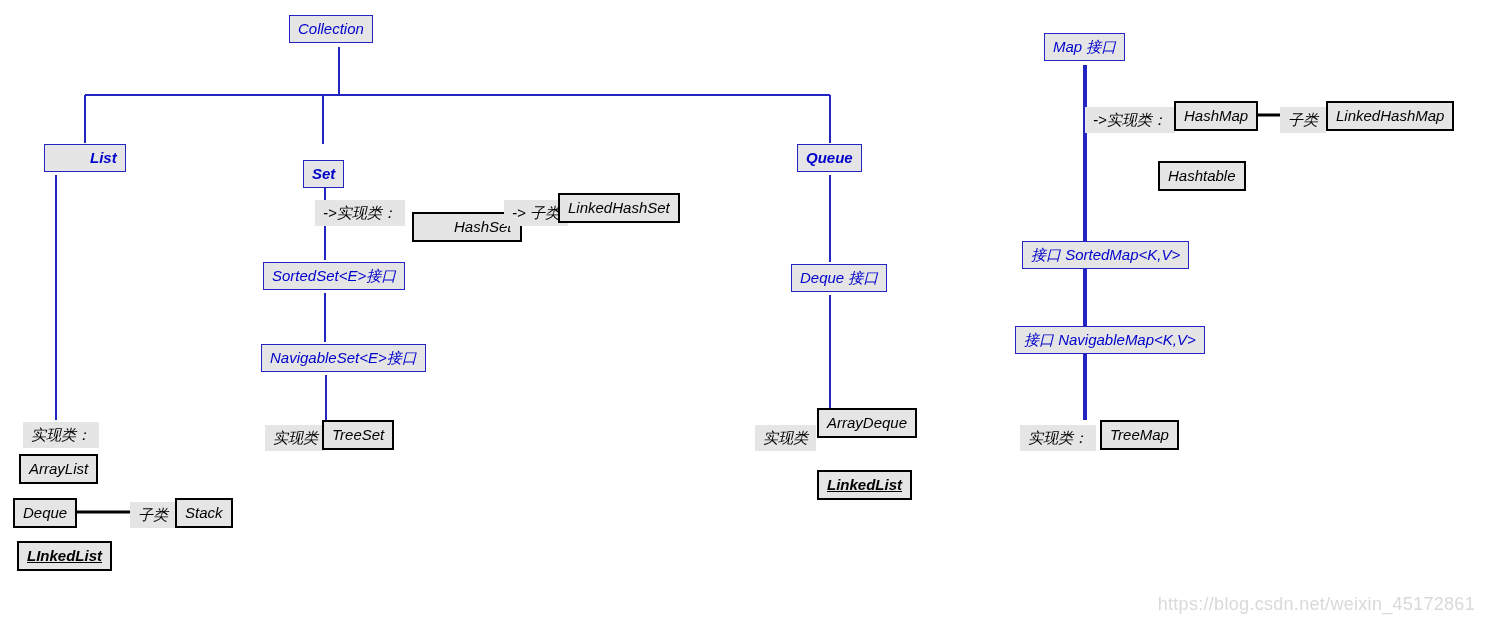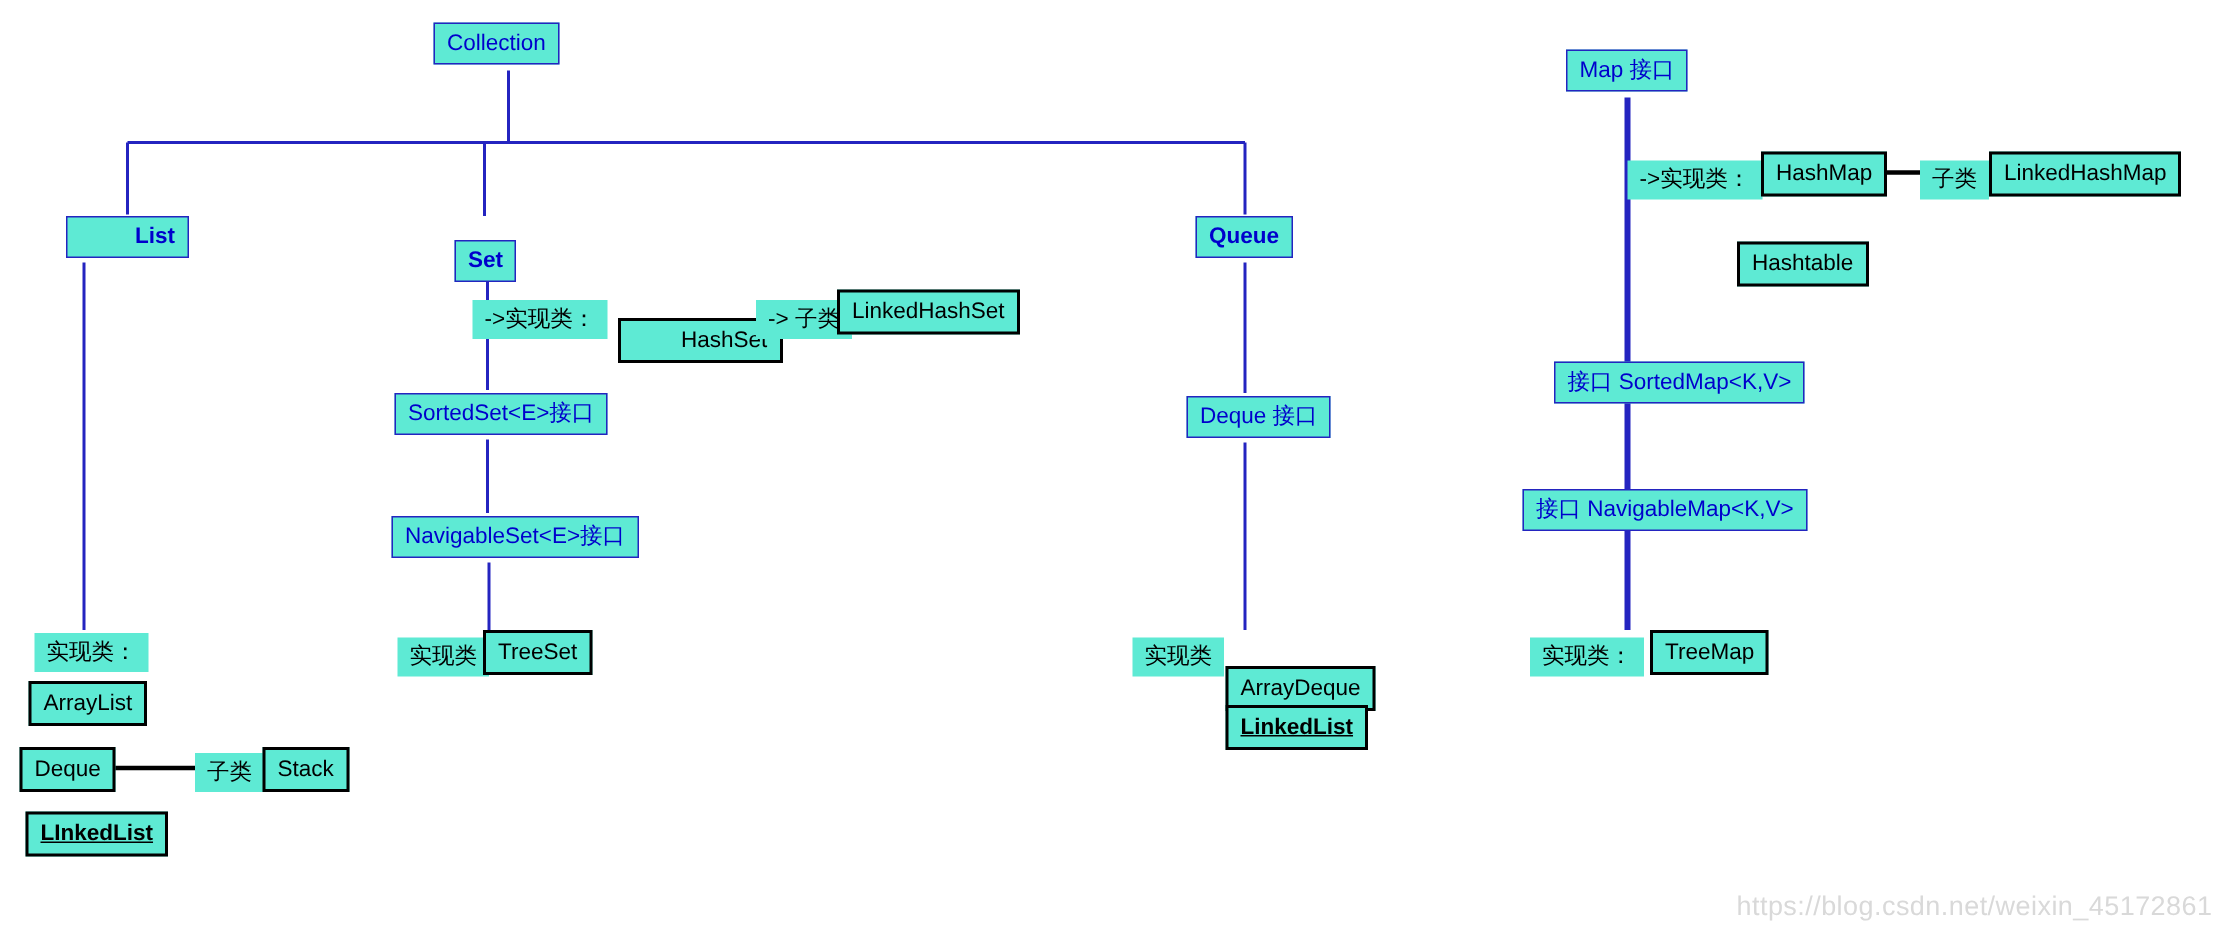--- a/index.html
+++ b/index.html
@@ -8,24 +8,25 @@
     width: 1485px;
     height: 621px;
     background: #fff;
     font-family: Arial, "Microsoft YaHei", sans-serif;
     font-size: 15px;
     position: relative;
     overflow: hidden;
   }
   .box {
     position: absolute;
-    background: #5eead4;
+    background: #e5e5e5;
     white-space: nowrap;
     padding: 4px 8px;
     line-height: 1.2;
+    font-style: italic;
   }
   .blue-border { border: 1.5px solid #2424c0; color: #0000cc; }
   .black-border{ border: 2px solid #000; color: #000; }
   .plain       { border: none; color: #000; }
   .bold        { font-weight: bold; }
   .und         { text-decoration: underline; }
   svg.lines { position:absolute; left:0; top:0; width:1485px; height:621px; pointer-events:none; }
   .watermark {
     position:absolute; right:10px; bottom:6px;
     color:#d9d9d9; font-size:18px; letter-spacing:0.3px;
@@ -80,26 +81,26 @@
 <div class="box plain" style="left:504px; top:200px;"><span>-&gt; 子类</span></div>
 <div class="box black-border" style="left:558px; top:193px;"><span>LinkedHashSet</span></div>
 <div class="box blue-border" style="left:263px; top:262px;"><span>SortedSet&lt;E&gt;接口</span></div>
 <div class="box blue-border" style="left:261px; top:344px;"><span>NavigableSet&lt;E&gt;接口</span></div>
 <div class="box plain" style="left:265px; top:425px;"><span>实现类</span></div>
 <div class="box black-border" style="left:322px; top:420px;"><span>TreeSet</span></div>
 
 <div class="box blue-border bold" style="left:797px; top:144px;"><span>Queue</span></div>
 <div class="box blue-border" style="left:791px; top:264px;"><span>Deque 接口</span></div>
 <div class="box plain" style="left:755px; top:425px;"><span>实现类</span></div>
-<div class="box black-border" style="left:817px; top:444px;"><span>ArrayDeque</span></div>
+<div class="box black-border" style="left:817px; top:408px;"><span>ArrayDeque</span></div>
 <div class="box black-border bold und" style="left:817px; top:470px;"><span>LinkedList</span></div>
 
 <div class="box plain" style="left:1085px; top:107px;"><span>-&gt;实现类：</span></div>
 <div class="box black-border" style="left:1174px; top:101px;"><span>HashMap</span></div>
 <div class="box plain" style="left:1280px; top:107px;"><span>子类</span></div>
 <div class="box black-border" style="left:1326px; top:101px;"><span>LinkedHashMap</span></div>
 <div class="box black-border" style="left:1158px; top:161px;"><span>Hashtable</span></div>
-<div class="box blue-border" style="left:1022px; top:241px;margin-left:14px;"><span>接口 SortedMap&lt;K,V&gt;</span></div>
+<div class="box blue-border" style="left:1022px; top:241px;"><span>接口 SortedMap&lt;K,V&gt;</span></div>
 <div class="box blue-border" style="left:1015px; top:326px;"><span>接口  NavigableMap&lt;K,V&gt;</span></div>
 <div class="box plain" style="left:1020px; top:425px;"><span>实现类：</span></div>
 <div class="box black-border" style="left:1100px; top:420px;"><span>TreeMap</span></div>
 
 <div class="watermark"><span>https://blog.csdn.net/weixin_45172861</span></div>
 
 </body></html>

